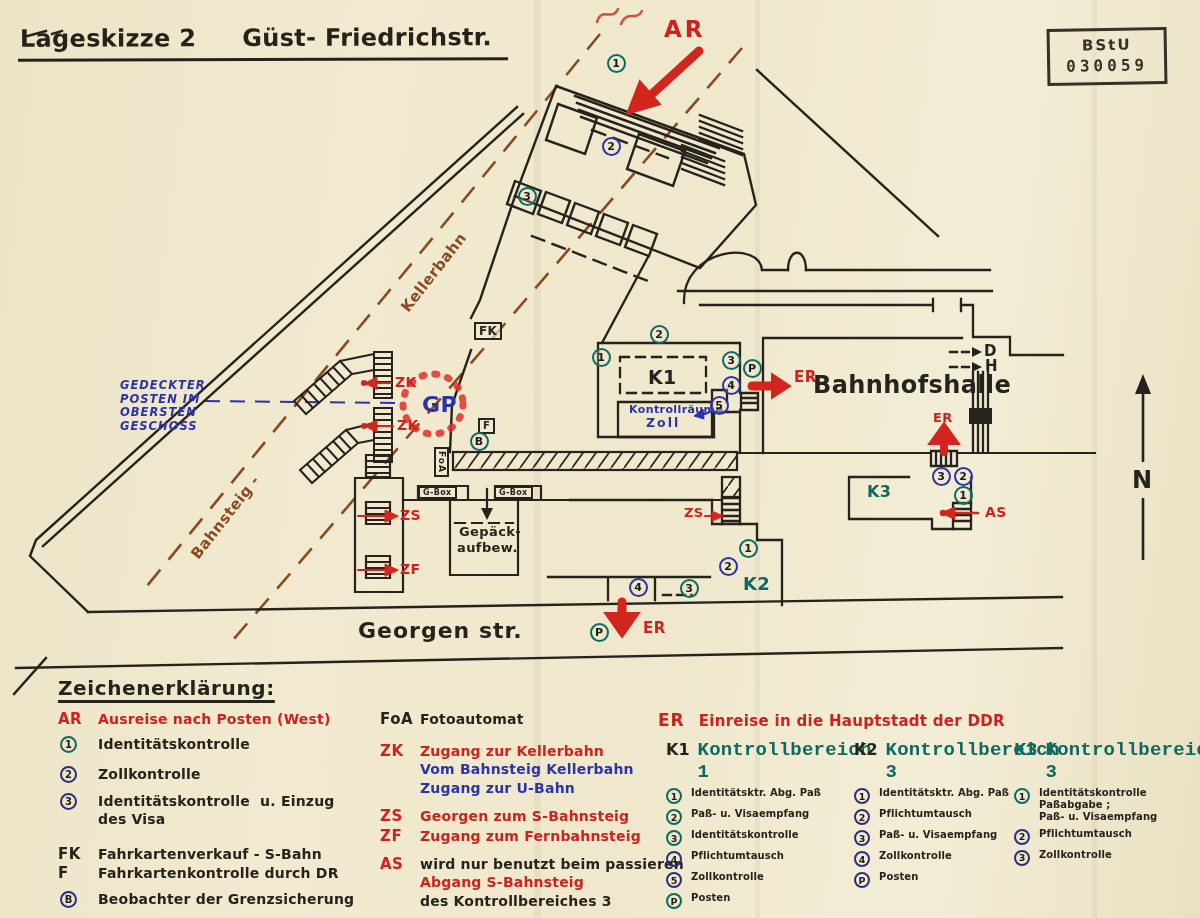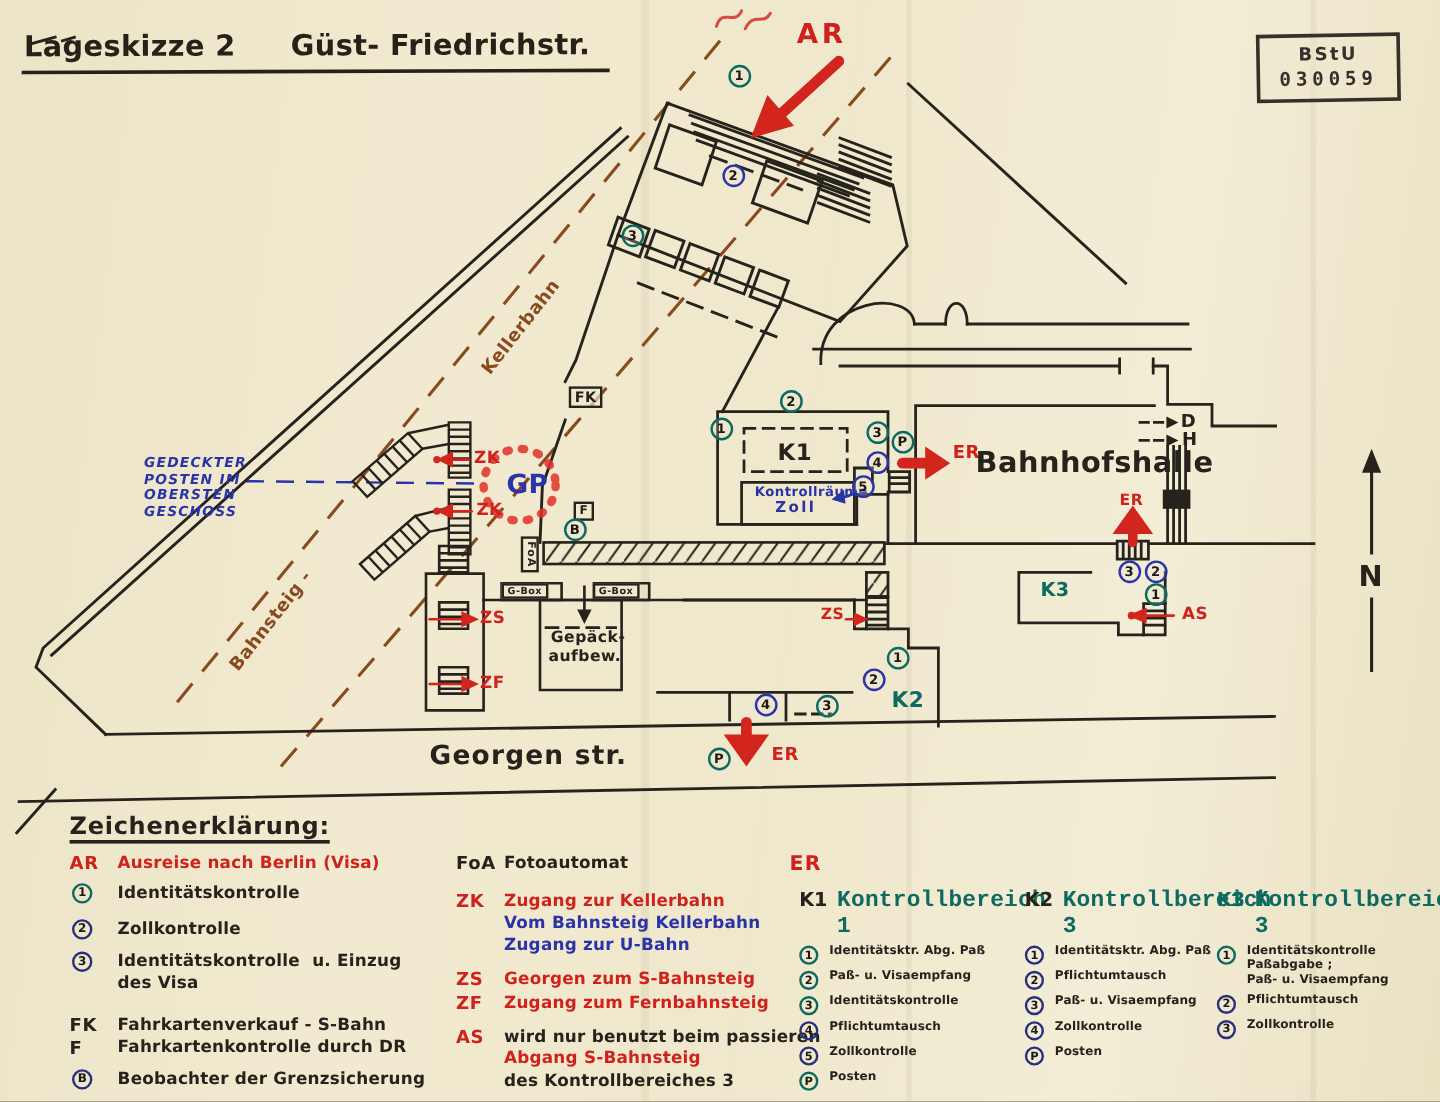--- a/index.html
+++ b/index.html
@@ -285,21 +285,21 @@
     <div class="l1">BStU</div>
     <div class="l2">030059</div>
   </div>
 
   <div id="legend">
     <div class="lheading">Zeichenerklärung:</div>
     <div class="lcol" id="lcol1">
         <div class="lrow" style="margin-top: 0px;">
           <span class="lkey" style="color: rgb(207, 34, 28);">AR</span>
           <div class="ltext">
-            <div style="color: rgb(207, 34, 28);">Ausreise nach Berlin (Visa)</div>
+            <div style="color: rgb(207, 34, 28);">Ausreise nach Posten (West)</div>
           </div>
         </div>
         <div class="lrow" style="margin-top: 7px;">
           <span class="lcirc teal">1</span>
           <div class="ltext">
             <div style="color: rgb(38, 35, 28);">Identitätskontrolle</div>
           </div>
         </div>
         <div class="lrow" style="margin-top: 12px;">
           <span class="lcirc navy">2</span>
@@ -365,20 +365,21 @@
           <div class="ltext">
             <div style="color: rgb(38, 35, 28);">wird nur benutzt beim passieren</div>
             <div style="color: rgb(207, 34, 28);">Abgang S-Bahnsteig</div>
             <div style="color: rgb(38, 35, 28);">des Kontrollbereiches 3</div>
           </div>
         </div>
       </div>
     <div class="lcol" id="lcol3">
       <div class="errow">
         <span class="erkey" style="color:#cf221c">ER</span>
+        <span class="ertext" style="color:#cf221c">Einreise in die Hauptstadt der DDR</span>
       </div>
       <div id="kblocks">
           <div class="kblock" style="width: 188px;">
             <div class="khead">
               <span class="kkey" style="color: rgb(38, 35, 28);">K1</span>
               <span class="ktitle">Kontrollbereich 1</span>
             </div>
             <div class="kitem">
               <span class="kcirc teal">1</span>
               <div class="kitem-text">Identitätsktr. Abg. Paß</div>

